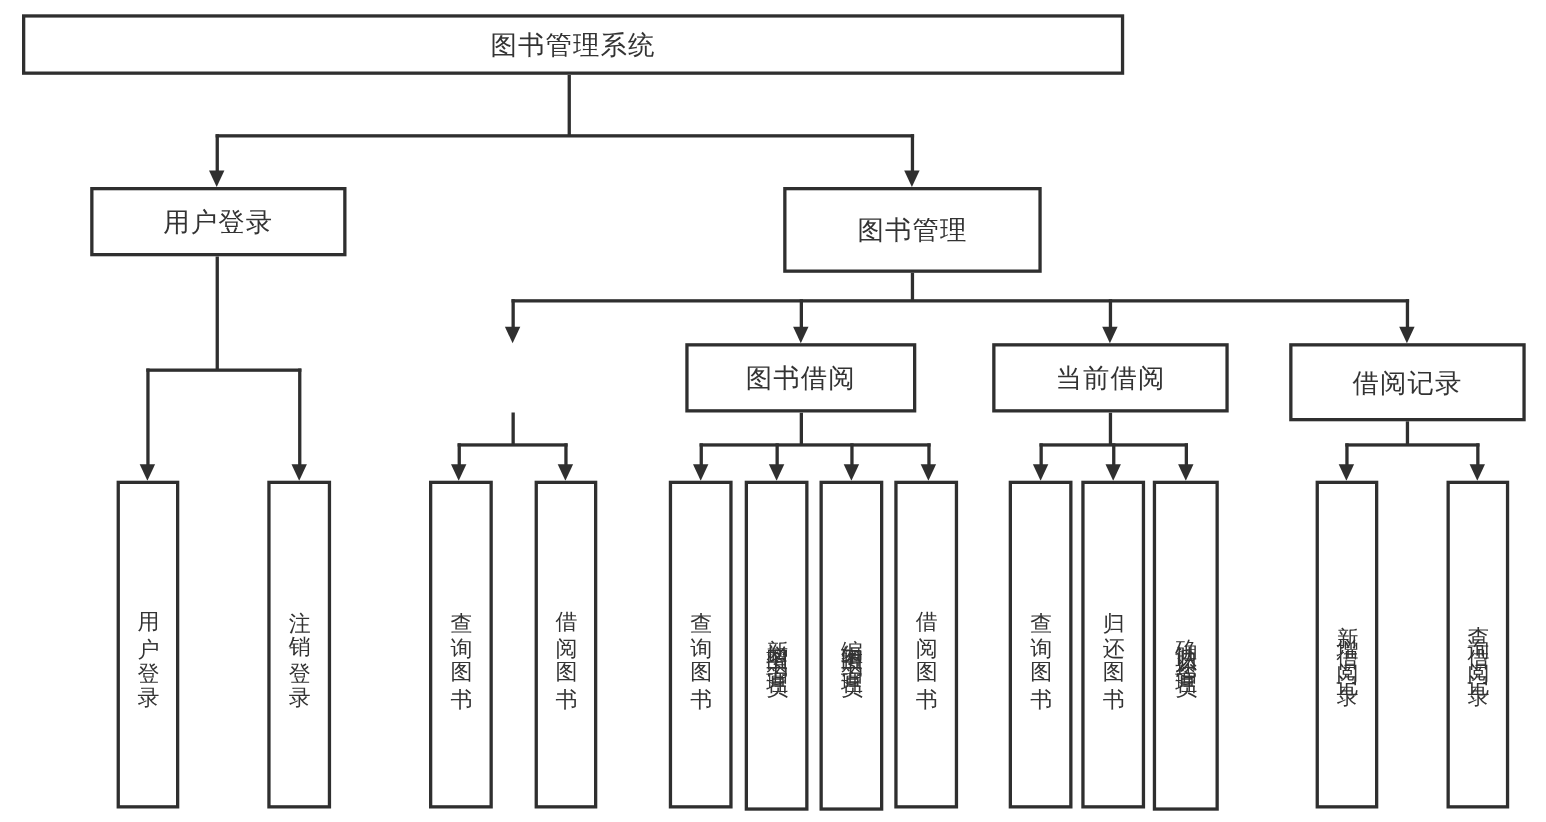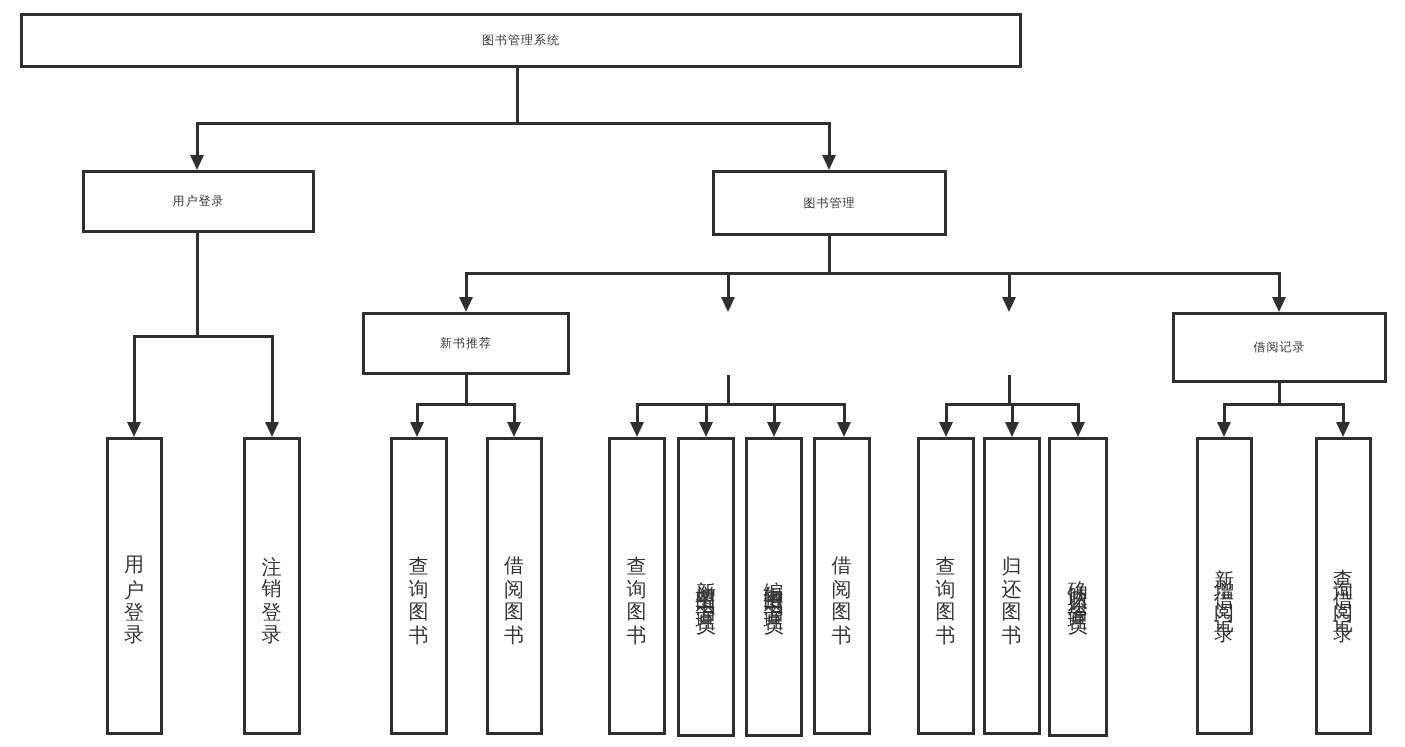--- a/index.html
+++ b/index.html
@@ -18,21 +18,21 @@
     position:absolute;
     box-sizing:border-box;
     background:#ffffff;
     border:3px solid var(--line,#2f2f2f);
     display:flex;
     align-items:center;
     justify-content:center;
     z-index:2;
   }
   .hlabel{
-    font-size:12px;
+    font-size:24px;
     color:var(--text,#333333);
     letter-spacing:1px;
     white-space:nowrap;
   }
   .vlabel{
     writing-mode:vertical-rl;
     text-orientation:mixed;
     font-size:20px;
     line-height:1;
     color:var(--text,#333333);
@@ -90,21 +90,21 @@
   <div class="hline" style="left:196px;top:122px;width:635px"></div>
 
   <div class="arrow-shaft" style="left:196px;top:122px;height:34px"></div>
   <div class="arrow-head" style="left:190px;top:155px"></div>
   <div class="arrow-shaft" style="left:828px;top:122px;height:34px"></div>
   <div class="arrow-head" style="left:822px;top:155px"></div>
 
   <div class="node" style="left:82px;top:170px;width:233px;height:63px">
     <span class="hlabel">用户登录</span>
   </div>
-  <div class="node" style="left:712px;top:170px;width:235px;height:66px">
+  <div class="node" style="left:712px;top:170px;width:235px;height:78px">
     <span class="hlabel">图书管理</span>
   </div>
 
   <div class="vline" style="left:196px;top:233px;height:104px"></div>
   <div class="hline" style="left:133px;top:335px;width:141px"></div>
   <div class="arrow-shaft" style="left:133px;top:335px;height:88px"></div>
   <div class="arrow-head" style="left:127px;top:422px"></div>
   <div class="arrow-shaft" style="left:271px;top:335px;height:88px"></div>
   <div class="arrow-head" style="left:265px;top:422px"></div>
 
@@ -112,22 +112,25 @@
   <div class="hline" style="left:465px;top:272px;width:816px"></div>
   <div class="arrow-shaft" style="left:465px;top:272px;height:26px"></div>
   <div class="arrow-head" style="left:459px;top:297px"></div>
   <div class="arrow-shaft" style="left:727px;top:272px;height:26px"></div>
   <div class="arrow-head" style="left:721px;top:297px"></div>
   <div class="arrow-shaft" style="left:1008px;top:272px;height:26px"></div>
   <div class="arrow-head" style="left:1002px;top:297px"></div>
   <div class="arrow-shaft" style="left:1278px;top:272px;height:26px"></div>
   <div class="arrow-head" style="left:1272px;top:297px"></div>
 
-  <div class="node" style="left:362px;top:312px;width:208px;height:63px">
-    <span class="hlabel">新书推荐</span>
+  <div class="node" style="left:623px;top:312px;width:210px;height:63px">
+    <span class="hlabel">图书借阅</span>
+  </div>
+  <div class="node" style="left:902px;top:312px;width:215px;height:63px">
+    <span class="hlabel">当前借阅</span>
   </div>
   <div class="node" style="left:1172px;top:312px;width:215px;height:71px">
     <span class="hlabel">借阅记录</span>
   </div>
 
   <div class="vline" style="left:465px;top:375px;height:30px"></div>
   <div class="hline" style="left:416px;top:403px;width:100px"></div>
   <div class="arrow-shaft" style="left:416px;top:403px;height:20px"></div>
   <div class="arrow-head" style="left:410px;top:422px"></div>
   <div class="arrow-shaft" style="left:513px;top:403px;height:20px"></div>

